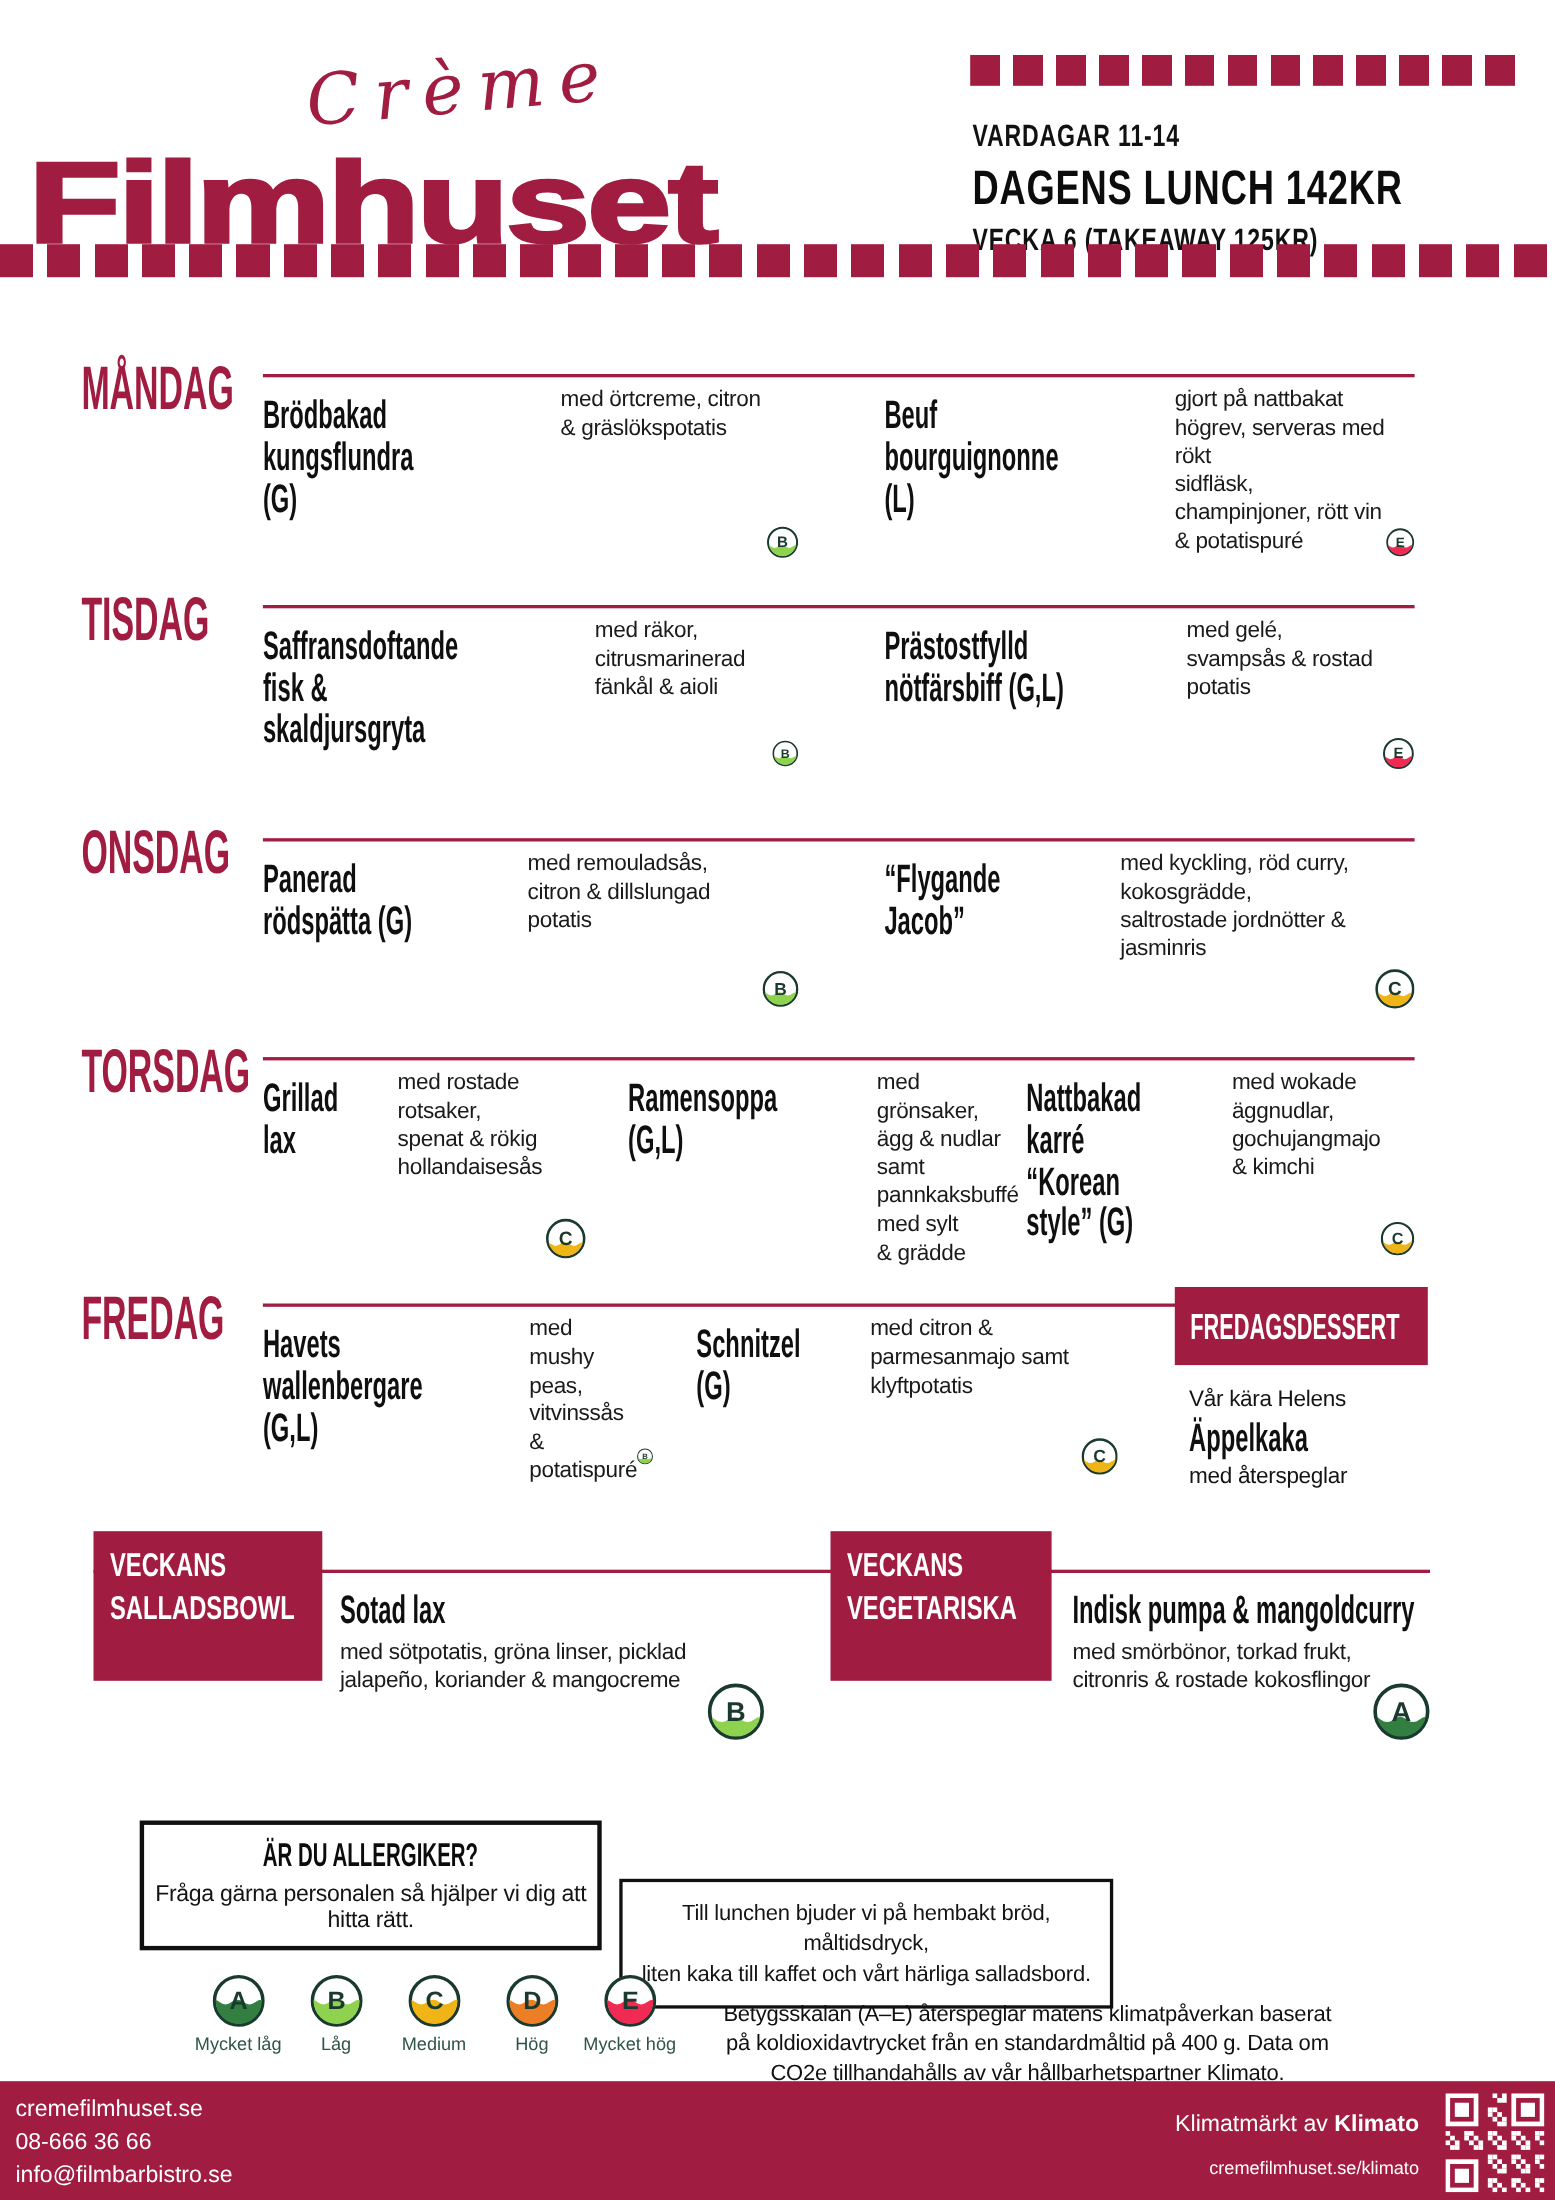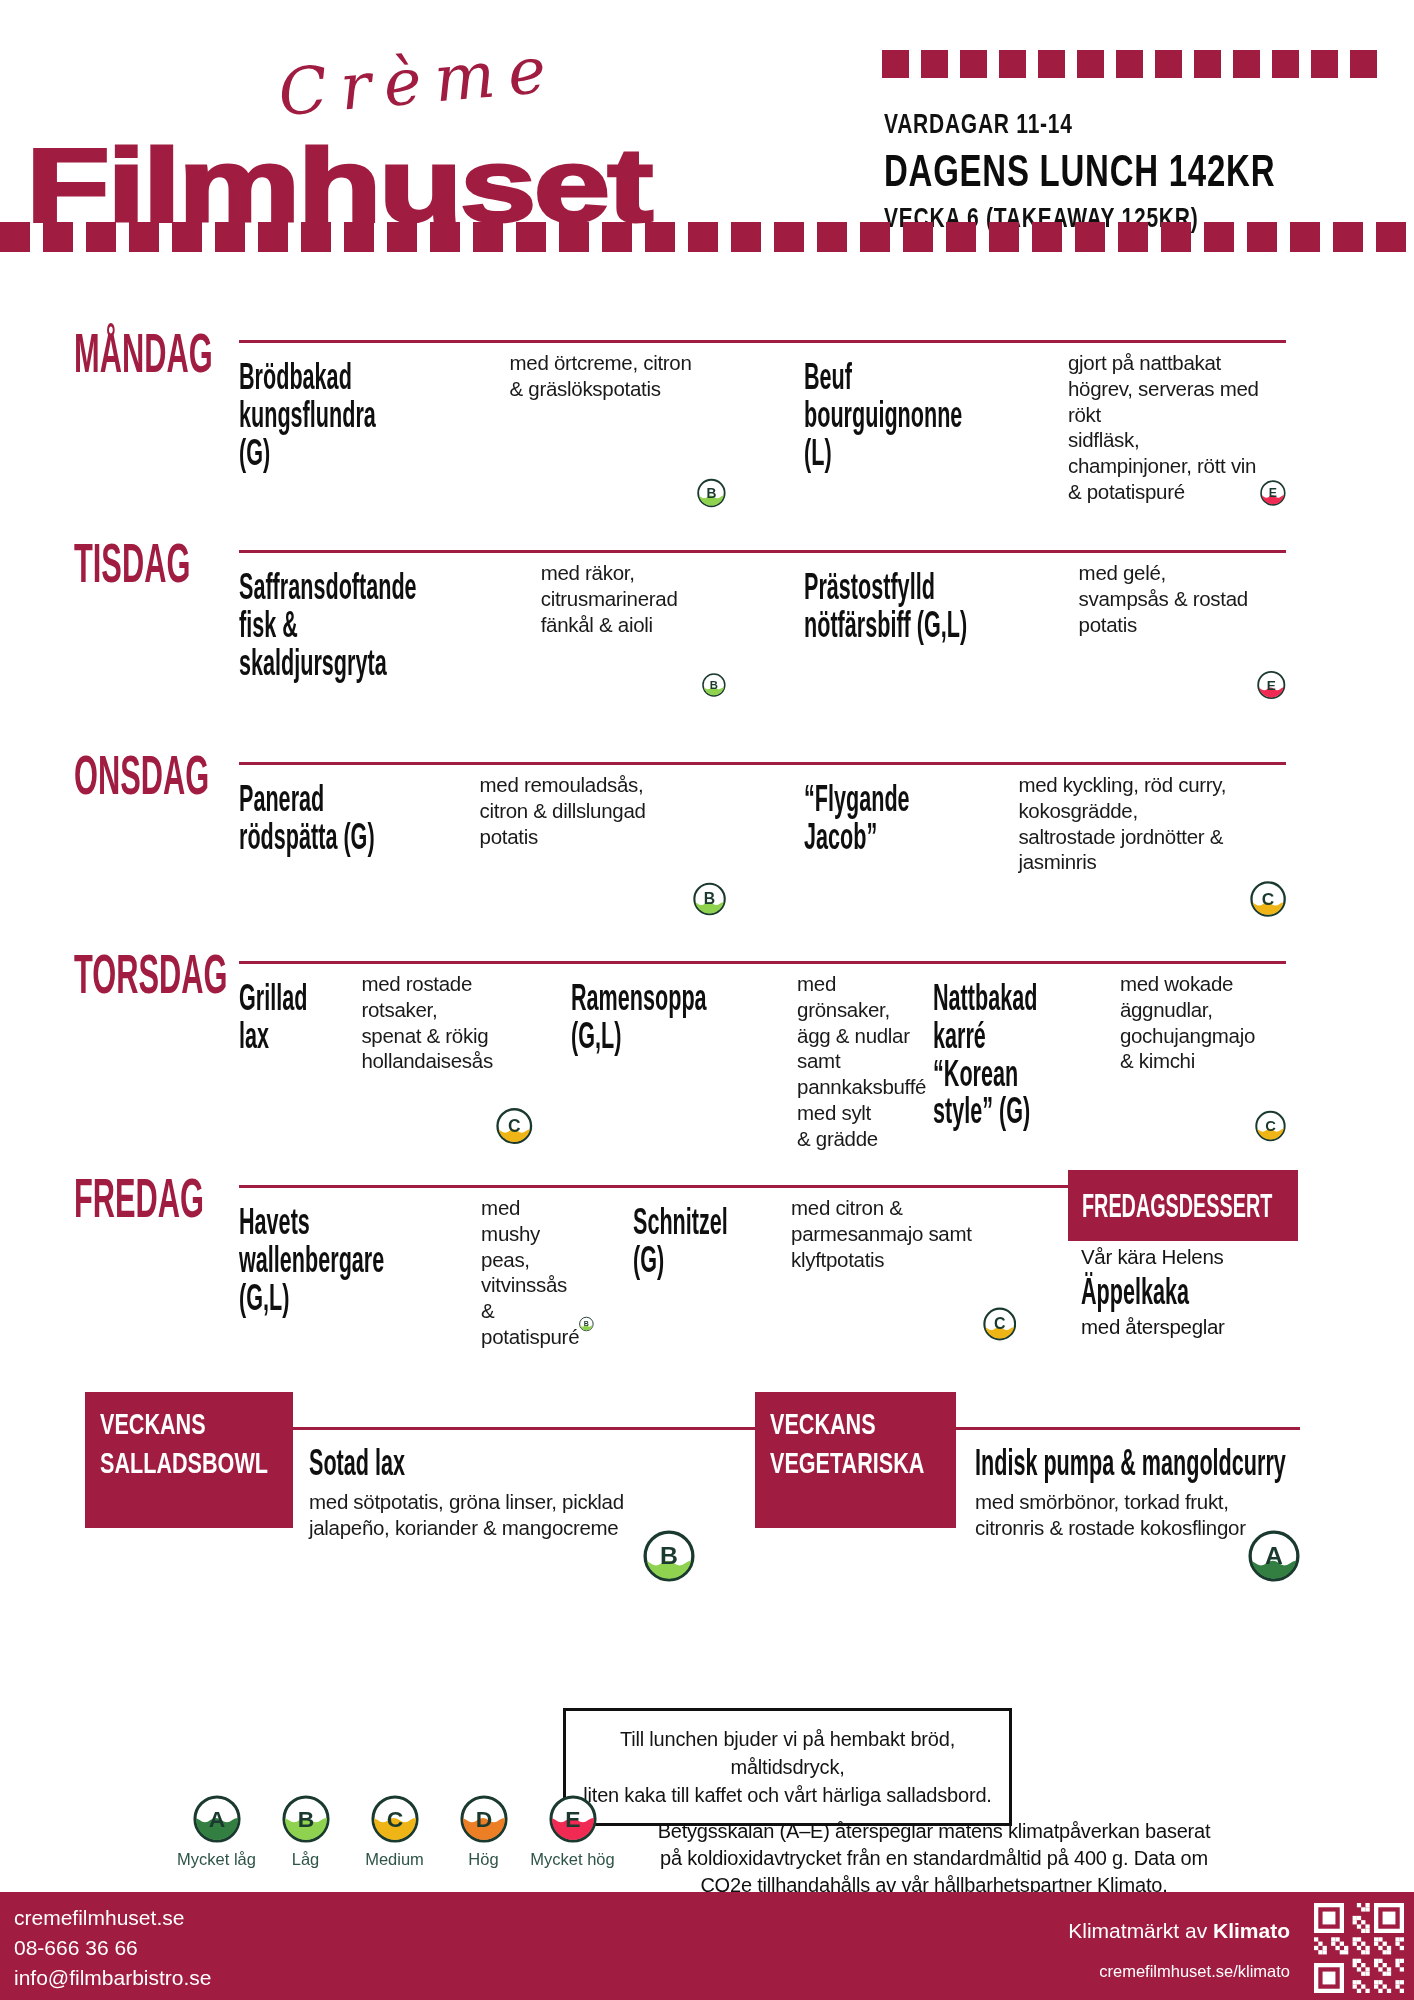--- a/index.html
+++ b/index.html
@@ -34,21 +34,21 @@
   .dish-desc{margin:7px 0 0;font-size:20.5px;line-height:1.26;letter-spacing:-.3px;
     white-space:pre-line;color:#1a1a1a;}
   .badge{width:52px;height:52px;margin-top:auto;align-self:flex-end;}
   .badge.abs{position:absolute;margin:0;}
   
   .dessert{position:absolute;left:829px;top:-18px;width:230px;}
   .dessert-box{background:#A01C40;height:71px;display:flex;align-items:center;padding-left:14px;box-sizing:border-box;}
   .dessert-box .cond-box{color:#fff;font-size:33px;font-weight:bold;transform:scaleX(.6);
     transform-origin:0 50%;white-space:nowrap;line-height:1;}
   .dessert-text{padding-left:13px;}
-  .dessert-intro{margin:4px 0 0;font-size:20.5px;letter-spacing:-.3px;}
+  .dessert-intro{margin:19px 0 0;font-size:20.5px;letter-spacing:-.3px;}
   .dessert-title{margin:4px 0 0;font-size:36px;font-weight:bold;transform:scaleX(.6);
     transform-origin:0 0;white-space:nowrap;line-height:1.05;color:#0f0f0f;}
   .dessert-desc{margin:4px 0 0;font-size:20.5px;letter-spacing:-.3px;}
   
   .specials{position:absolute;left:85px;top:1392px;width:1240px;height:200px;}
   .spec-line{position:absolute;left:0;width:1215px;top:35px;border-top:3px solid #A01C40;}
   .spec-box{position:absolute;top:0;height:136px;background:#A01C40;box-sizing:border-box;
     padding:12px 0 0 15px;}
   .spec-box .cond-box{color:#fff;font-size:30px;font-weight:bold;line-height:1.3;
     transform:scaleX(.72);transform-origin:0 0;white-space:nowrap;display:block;}
@@ -340,20 +340,24 @@
             <clipPath id="bclip12">
               <circle cx="22" cy="22" r="19.2"></circle>
             </clipPath>
           </defs>
           <circle cx="22" cy="22" r="20.2" fill="#fff" stroke="#1B3A2F" stroke-width="2.8"></circle>
           <path clip-path="url(#bclip12)" fill="#337F41" d="M-4 28 q5 -4 10 0 t10 0 t10 0 t10 0 t10 0 V46 H-4 Z"></path>
           <text x="22" y="29" text-anchor="middle" font-family="Liberation Sans, DejaVu Sans, sans-serif" font-size="21" font-weight="bold" fill="#1B3A2F">A</text>
         </svg></span>
   </section>
 
+  <div class="info-box allergy-box">
+    <h4 class="allergy-title">ÄR DU ALLERGIKER?</h4>
+    <p class="allergy-text">Fråga gärna personalen så hjälper vi dig att hitta rätt.</p>
+  </div>
   <div class="info-box included-box">
     <p class="included-text">Till lunchen bjuder vi på hembakt bröd, måltidsdryck,
 liten kaka till kaffet och vårt härliga salladsbord.</p>
   </div>
 
   <div class="legend">
     <div class="legend-item">
       <span class="legend-badge"><svg viewBox="0 0 44 44" width="100%" height="100%">
             <defs>
               <clipPath id="bclip13">

